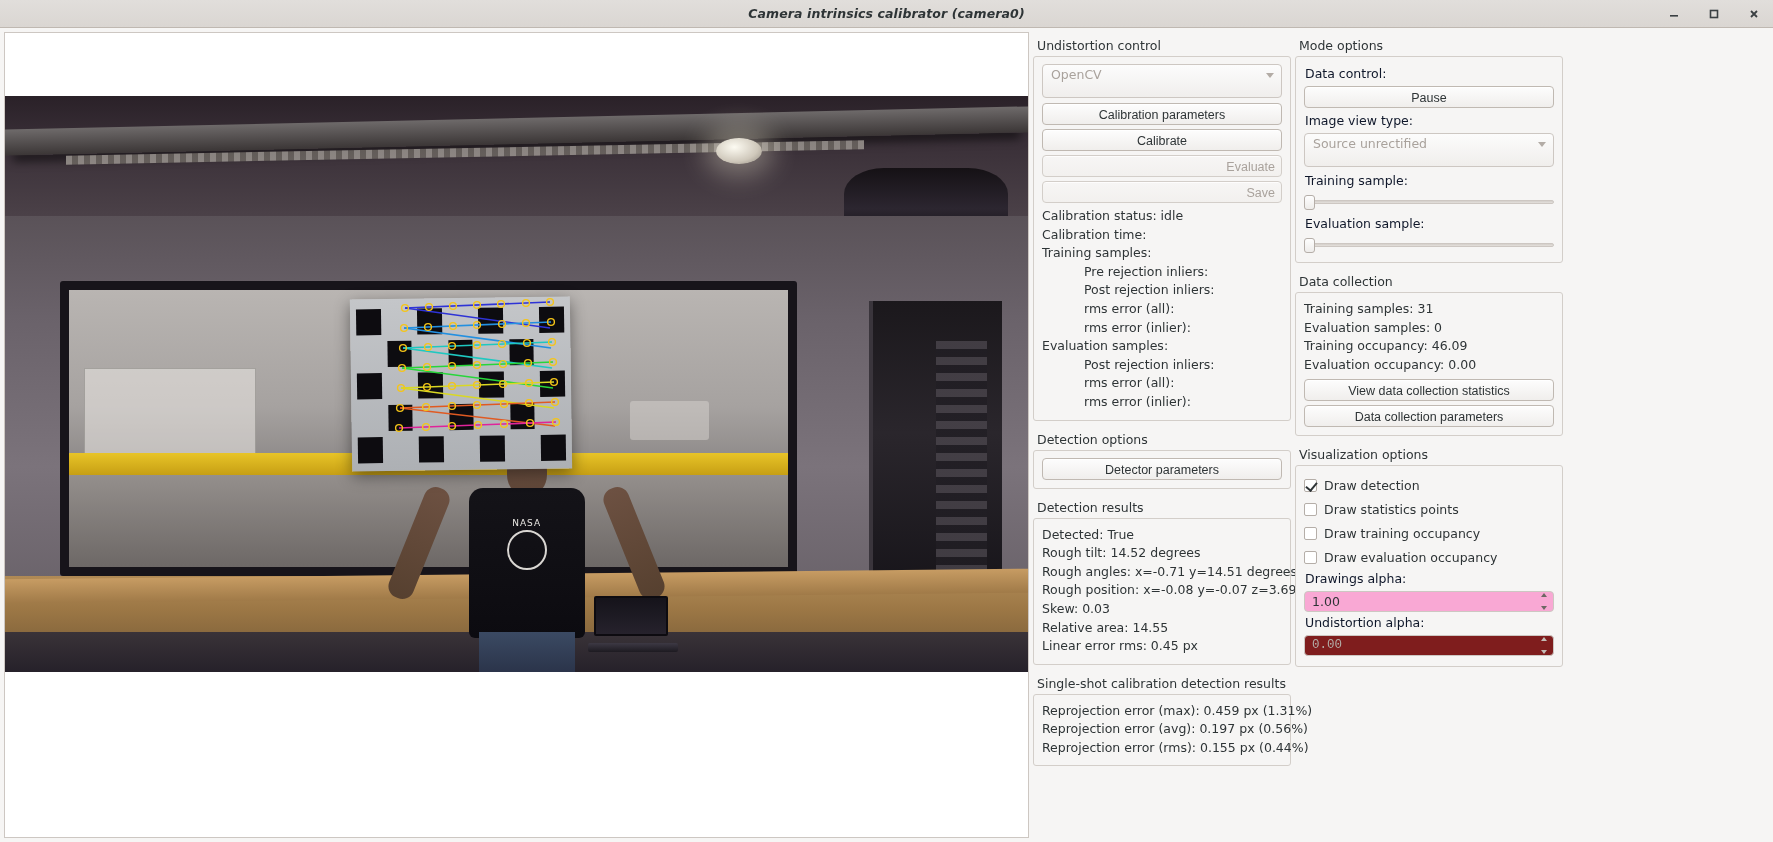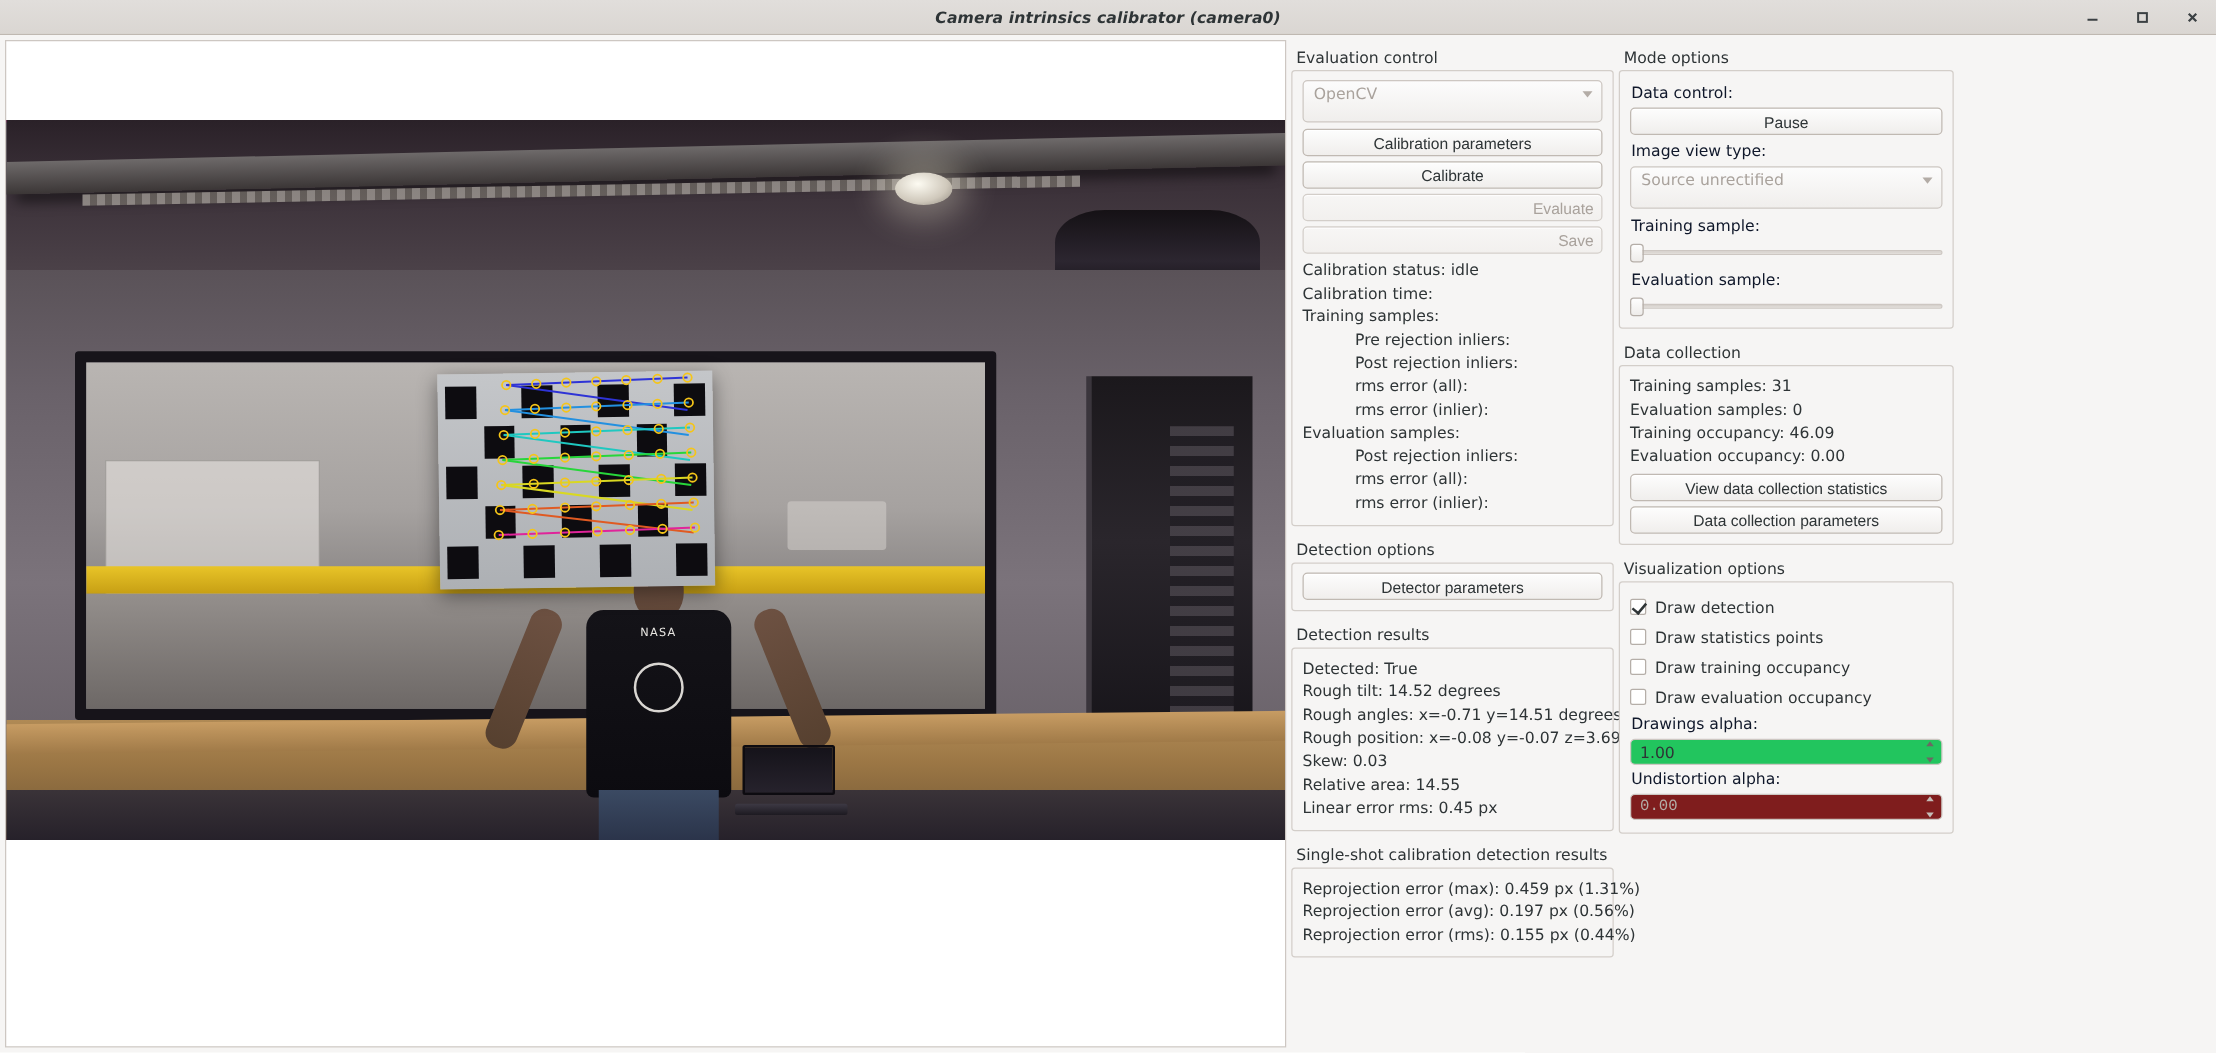--- a/index.html
+++ b/index.html
@@ -157,21 +157,21 @@
     width:40px; height:48px; border-radius:48% 48% 45% 45%;
     background:linear-gradient(to bottom,#7a5b4a,#5d4436);
   }
   .sc-torso {
     position:absolute; left:50%; top:62px; transform:translateX(-50%);
     width:116px; height:150px;
     background:linear-gradient(to bottom,#141318,#0c0b10);
     border-radius:14px 14px 6px 6px;
   }
   .sc-nasa {
-    position:absolute; left:50%; top:76px; transform:translateX(-50%);
+    position:absolute; left:50%; top:92px; transform:translateX(-50%);
     width:58px; text-align:center;
     color:#e8e6e2; font-size:9px; letter-spacing:1px;
     font-family:"DejaVu Sans", sans-serif;
   }
   .sc-nasa-logo {
     position:absolute; left:50%; top:104px; transform:translateX(-50%);
     width:40px; height:40px; border-radius:50%;
     border:2px solid #d9d6d2;
   }
   .sc-arm-l, .sc-arm-r {
@@ -284,21 +284,21 @@
     background:linear-gradient(to bottom,#d3cec9,#e4e0dc);
     border:1px solid #cdc7c2; border-radius:2px;
   }
   .slider .knob {
     position:absolute; left:0; top:2px; width:11px; height:15px;
     background:linear-gradient(to bottom,#fefefe,#eeecea);
     border:1px solid #b5aea8; border-radius:3px;
   }
   .spin {
     position:relative; width:100%; height:21px;
-    background:#22c55e;
+    background:#f9a8d4;
     border:1px solid #cdc7c2; border-radius:4px;
     margin-bottom:2px;
   }
   .spin.disabled { background:#7f1d1d;font-family:Liberation Mono, monospace; }
   .spin .spin-val {
     position:absolute; left:7px; top:0; line-height:19px;
     font-size:12.5px; color:#2e3436;
   }
   .spin.disabled .spin-val { color:#b3aca6; }
   .spin .spin-arrows {
@@ -513,21 +513,21 @@
               <circle cx="525" cy="327" r="3.4"></circle>
             <circle cx="551" cy="326" r="3.4"></circle>
           </g>
         </svg>
       </div>
     </div>
   </div>
 
   <div class="column col-mid">
 
-    <div class="group-label">Evaluation control</div>
+    <div class="group-label">Undistortion control</div>
     <div class="group-box">
       <div class="combo">
         <span class="combo-text">OpenCV</span>
         <span class="arrow"></span>
       </div>
       <button class="btn">Calibration parameters</button>
       <button class="btn">Calibrate</button>
       <button class="btn disabled">Evaluate</button>
       <button class="btn disabled">Save</button>
 

